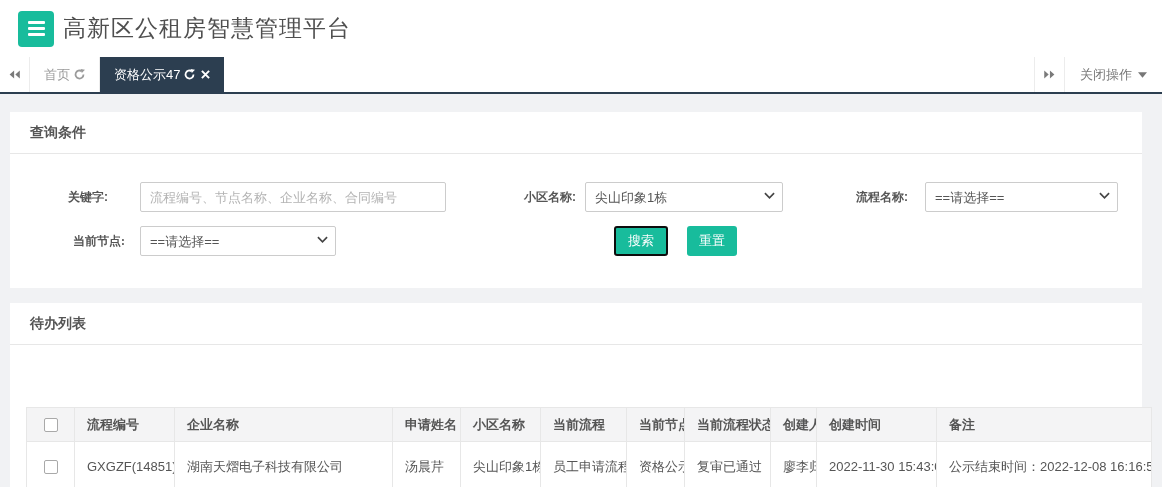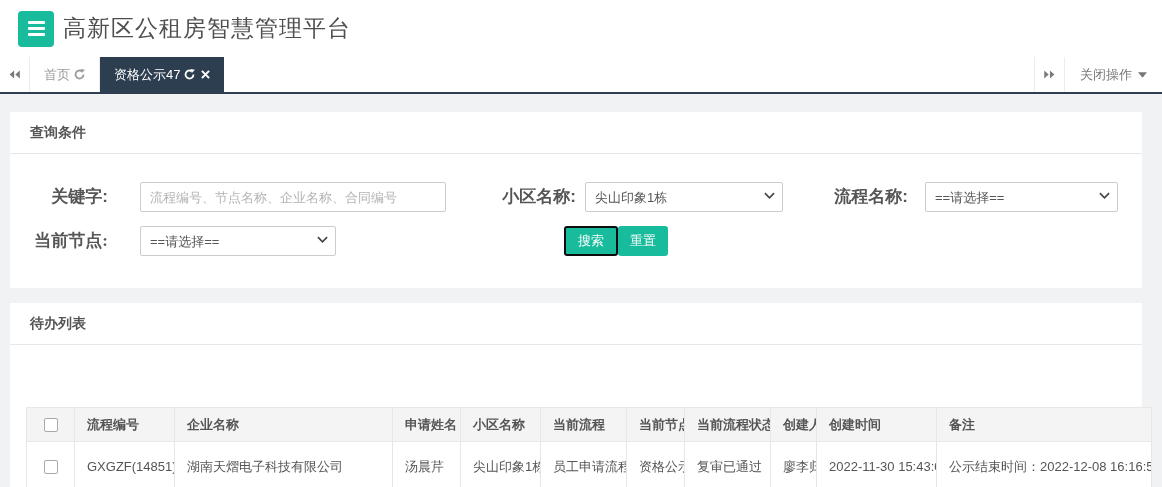--- a/index.html
+++ b/index.html
@@ -53,21 +53,21 @@
   .panel + .panel { margin-top: 15px; }
   .panel-header {
     padding: 12px 20px 11px 20px; font-size: 14px; font-weight: bold; color: #555;
     border-bottom: 1px solid #e7e7e7;
   }
 
   
   .query-form { position: relative; height: 134px; }
   .f-label {
     position: absolute; width: 98px; text-align: right; font-weight: bold;
-    color: #555; line-height: 30px; font-size: 17px; white-space: nowrap;
+    color: #555; line-height: 30px; font-size: 12px; white-space: nowrap;
   }
   .f-ctrl { position: absolute; height: 22px; }
   input.text-input {
     width: 100%; height: 30px; border: 1px solid #ccc; border-radius: 2px;
     padding: 0 9px; font-size: 13px; color: #555; outline: none;
     font-family: "Liberation Sans", "DejaVu Sans", sans-serif;
   }
   input.text-input::placeholder { color: #b3b3b3; }
   .select-wrap { position: relative; width: 100%; height: 30px; }
   select.sel {
@@ -88,23 +88,23 @@
   .btn.focused { border: 2px solid #0d0d0d; }
 
   
   .lbl-keyword   { left: 0;   top: 28px; }
   .ctl-keyword   { left: 130px; top: 28px; width: 306px; }
   .lbl-community { left: 468px; top: 28px; }
   .ctl-community { left: 575px; top: 28px; width: 198px; }
   .lbl-process   { left: 800px; top: 28px; }
   .ctl-process   { left: 915px; top: 28px; width: 193px; }
   
-  .lbl-node  { left: 0;   top: 72px; font-family: Liberation Serif, serif; }
+  .lbl-node  { left: 17px;   top: 72px; font-family: Liberation Serif, serif; }
   .ctl-node  { left: 130px; top: 72px; width: 196px; }
-  .ctl-btns  { left: 554px; top: 72px; display: flex; gap: 0; }
+  .ctl-btns  { left: 604px; top: 72px; display: flex; gap: 19px; }
 
   
   .todo-body { padding: 62px 0 0 16px; }
   table.grid {
     border-collapse: collapse; table-layout: fixed; width: 1126px;
     font-size: 13px; color: #555;
   }
   table.grid th, table.grid td {
     border: 1px solid #e7e7e7; height: 34px; padding: 0 12px;
     text-align: left; white-space: nowrap; overflow: hidden;

